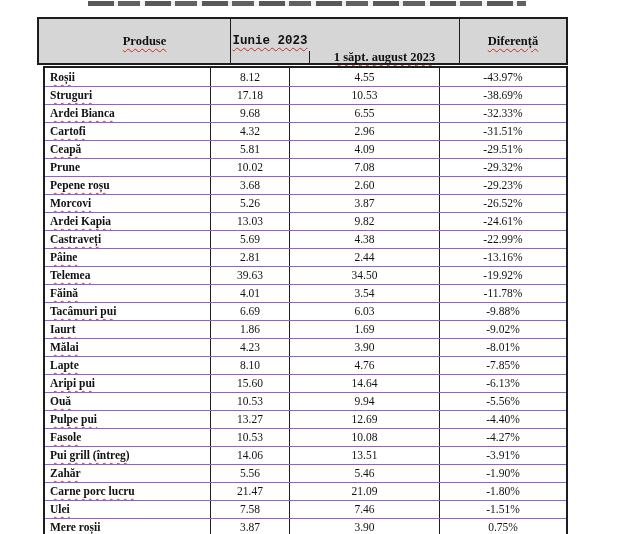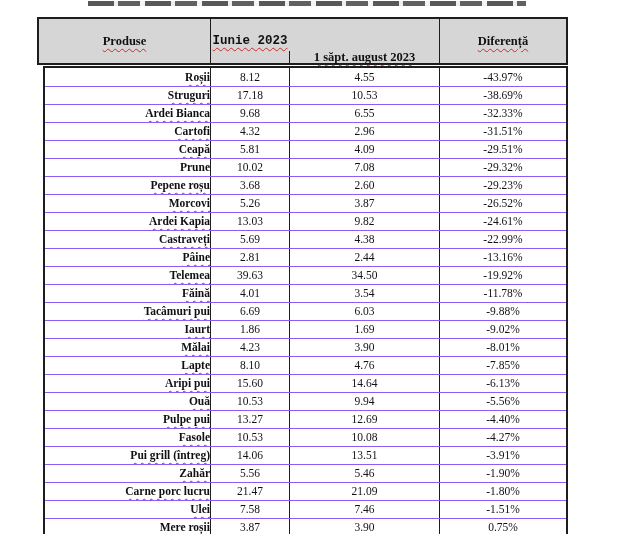--- a/index.html
+++ b/index.html
@@ -21,20 +21,21 @@
       #f2f2f2 52px,#f2f2f2 57px);
     opacity:.85;
   }
   
   .header-box{
     position:absolute;left:37px;top:17px;width:531px;height:48px;
     box-sizing:border-box;
     background:#d6d6d6;
     border:2px solid #1d1d1d;
     display:flex;
+    padding-left:20px;
   }
   .header-cell{
     box-sizing:border-box;
     display:flex;align-items:center;justify-content:center;
     border-left:1.5px solid #1d1d1d;
     font-weight:bold;font-size:12.5px;
     text-align:center;
   }
   .header-cell:first-child{border-left:none;}
   .hc1{flex:0 0 171px;}
@@ -53,21 +54,21 @@
     border-top:1px solid #8b5cf6;
   }
   .row:first-child{border-top:none;}
   .cell{
     box-sizing:border-box;
     border-left:1px solid #1d1d1d;
     font-size:11.5px;line-height:17px;
     display:flex;align-items:center;justify-content:center;
     overflow:hidden;white-space:nowrap;
   }
-  .cell.c1{flex:0 0 165px;border-left:none;justify-content:flex-end;padding-left:16px;font-weight:bold;}
+  .cell.c1{flex:0 0 165px;border-left:none;justify-content:flex-start;padding-left:5px;font-weight:bold;}
   .cell.c2{flex:0 0 79px;}
   .cell.c3{flex:0 0 150px;}
   .cell.c4{flex:1;}
   .squiggle{
     text-decoration-line:underline;
     text-decoration-style:wavy;
     text-decoration-color:#cc2a2a;
     text-decoration-thickness:1px;
     text-underline-offset:3px;
   }

